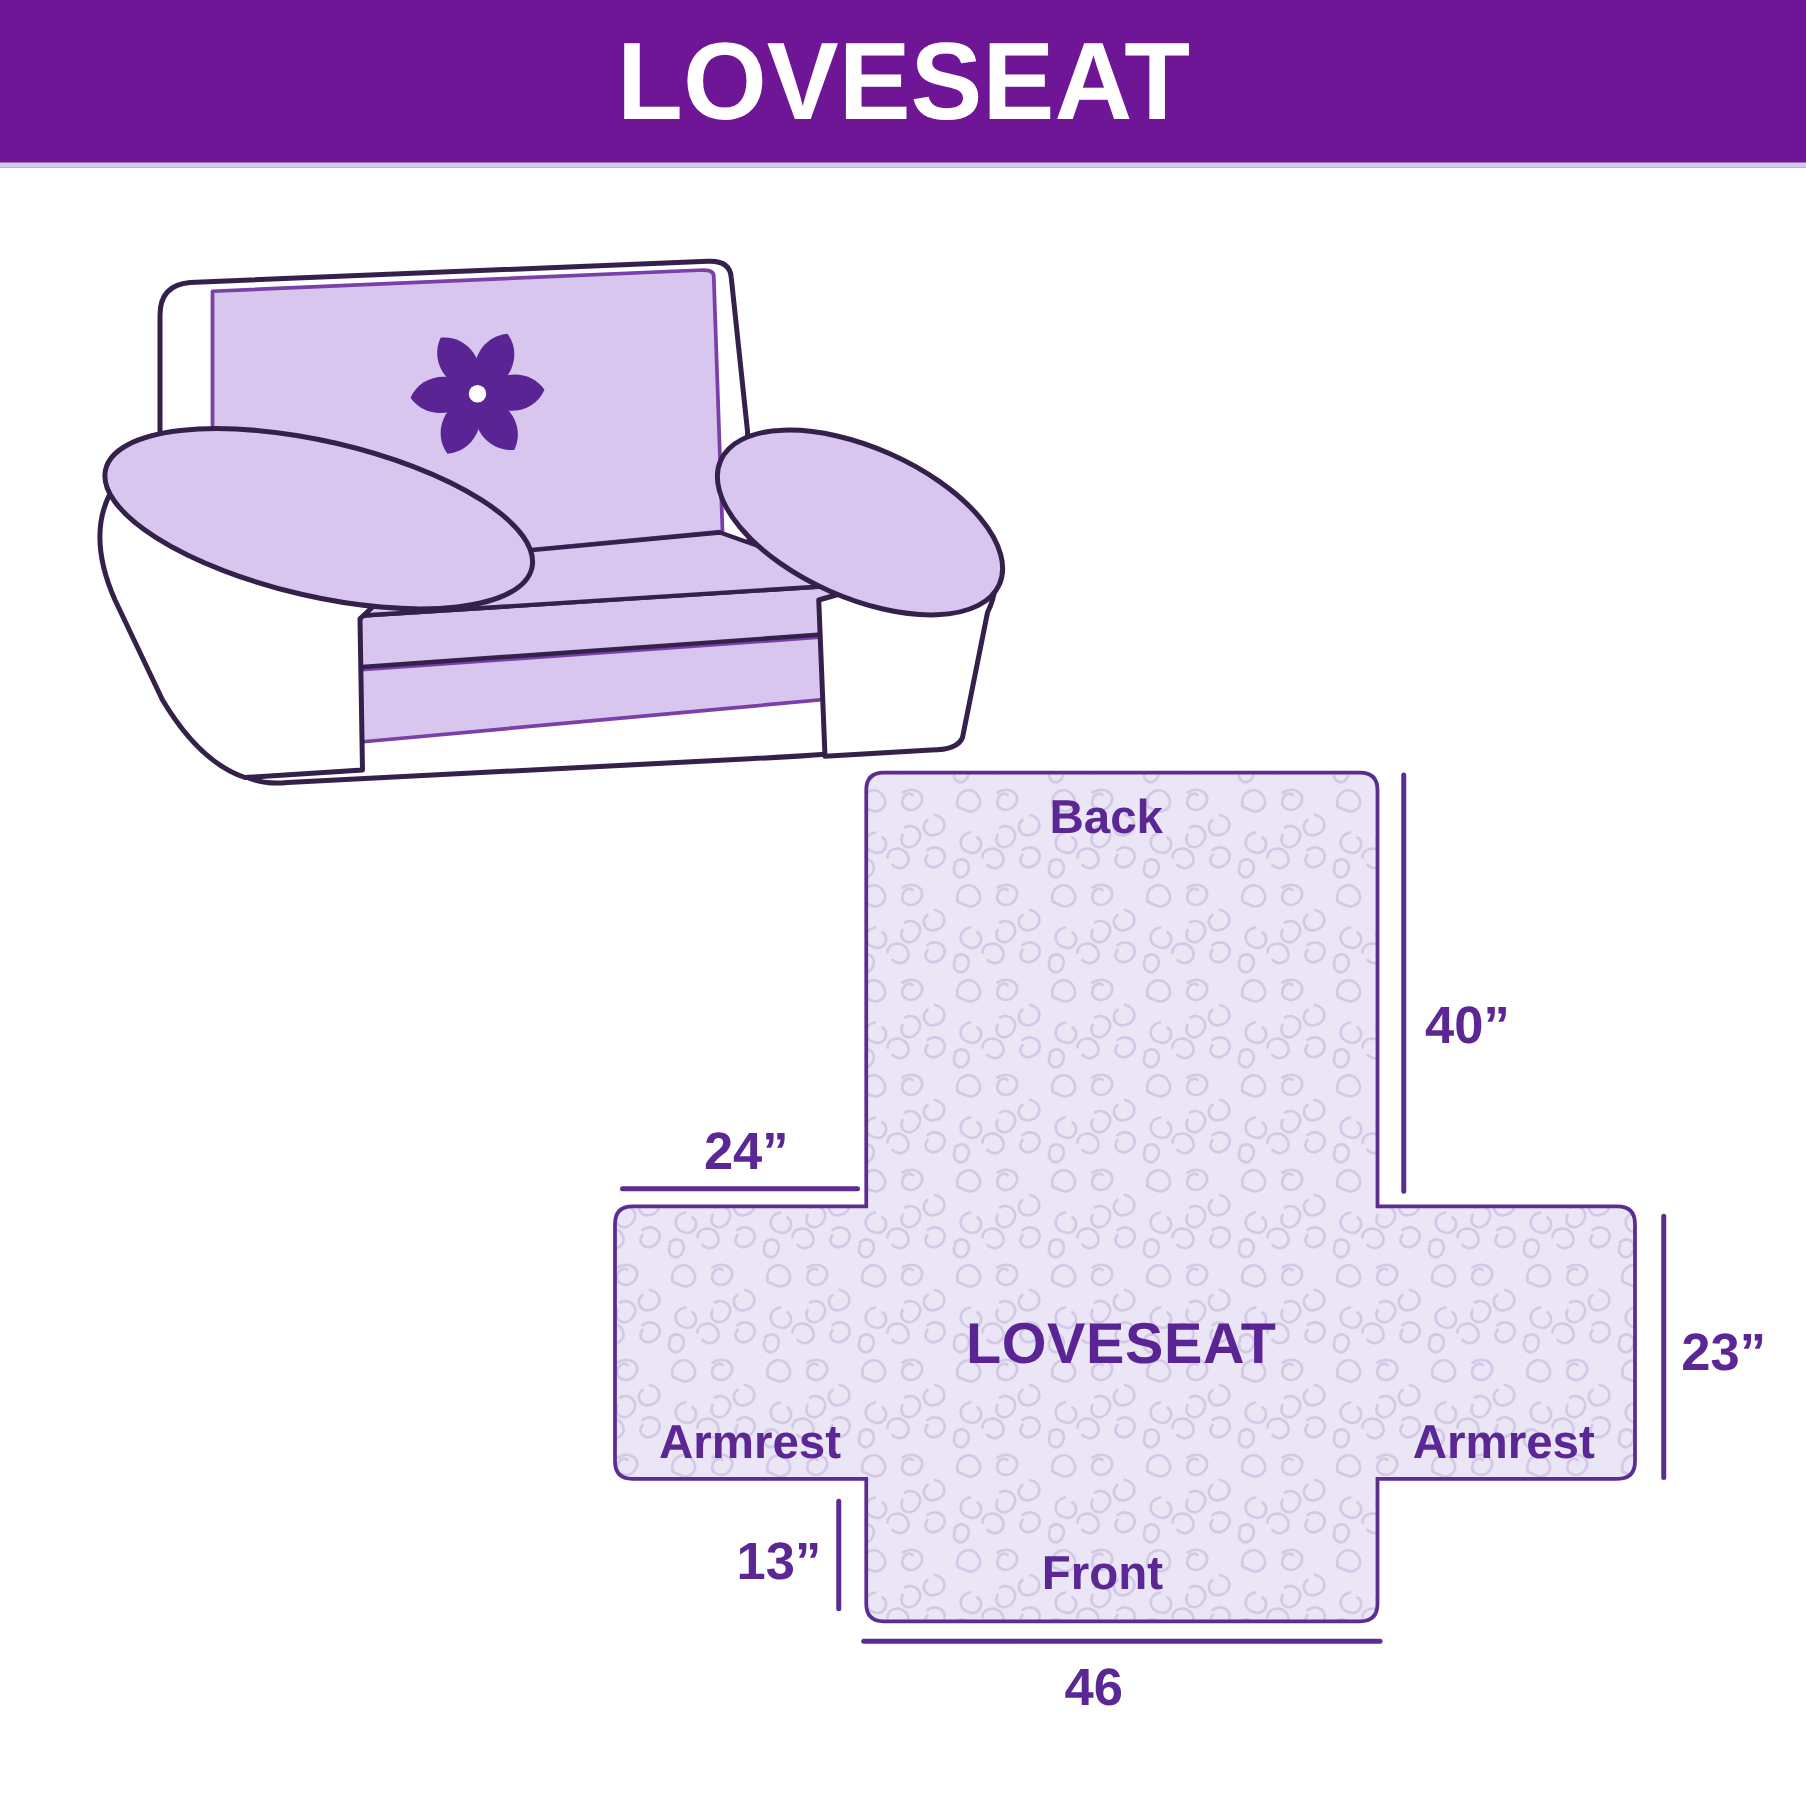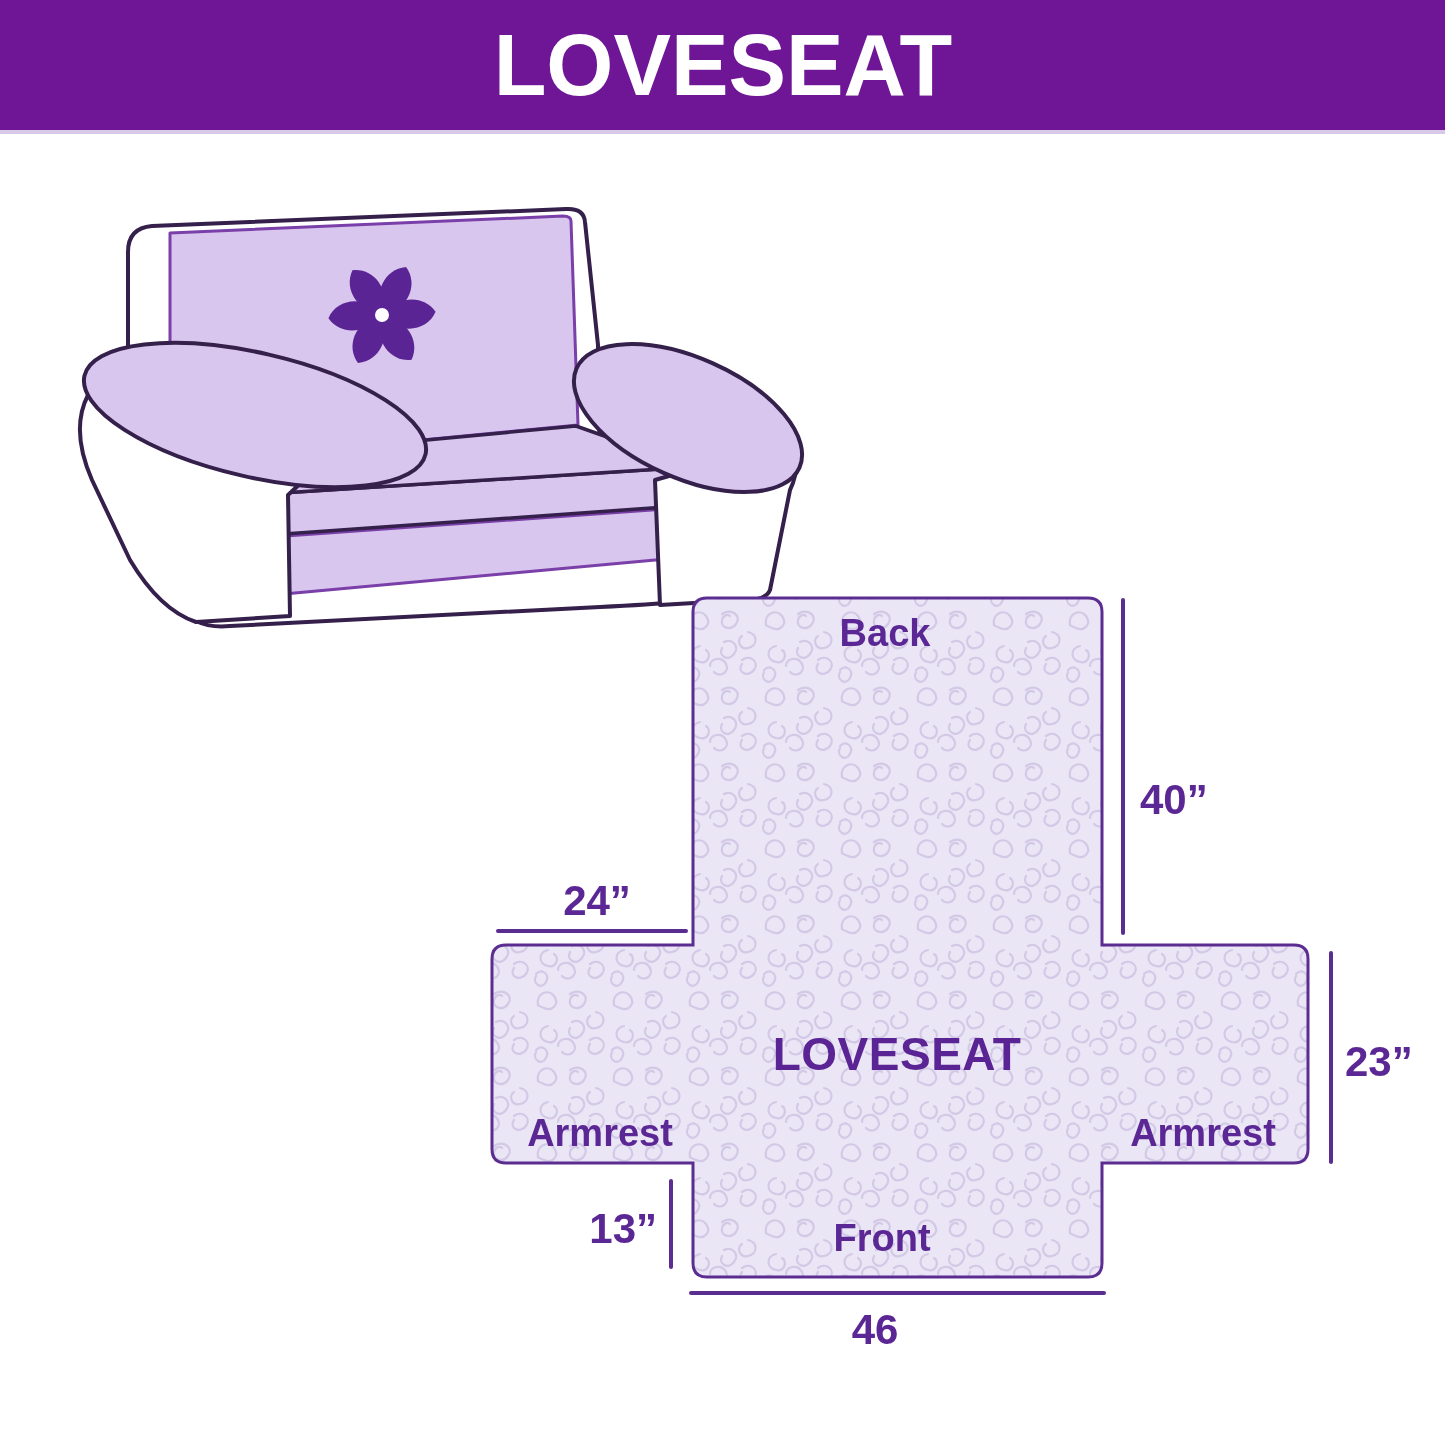--- a/index.html
+++ b/index.html
@@ -21,21 +21,21 @@
   .banner-title{
     color:#ffffff;
     font-size:88px;
     font-weight:700;
     letter-spacing:0px;
     transform:scaleX(0.98);
   }
 
   
   .sofa-wrap{ position:absolute; left:60px; top:180px; width:760px; height:490px; }
-  .diagram-wrap{ position:absolute; left:440px; top:560px; width:1005px; height:820px; }
+  .diagram-wrap{ position:absolute; left:440px; top:580px; width:1005px; height:820px; }
   svg{ display:block; width:100%; height:100%; }
 
   
   .dg-label{
     font-family:"Liberation Sans", sans-serif;
     font-weight:700; font-size:38px; fill:#5B2795;
   }
   .dg-dim{
     font-family:"Liberation Sans", sans-serif;
     font-weight:700; font-size:42px; fill:#5B2795;

